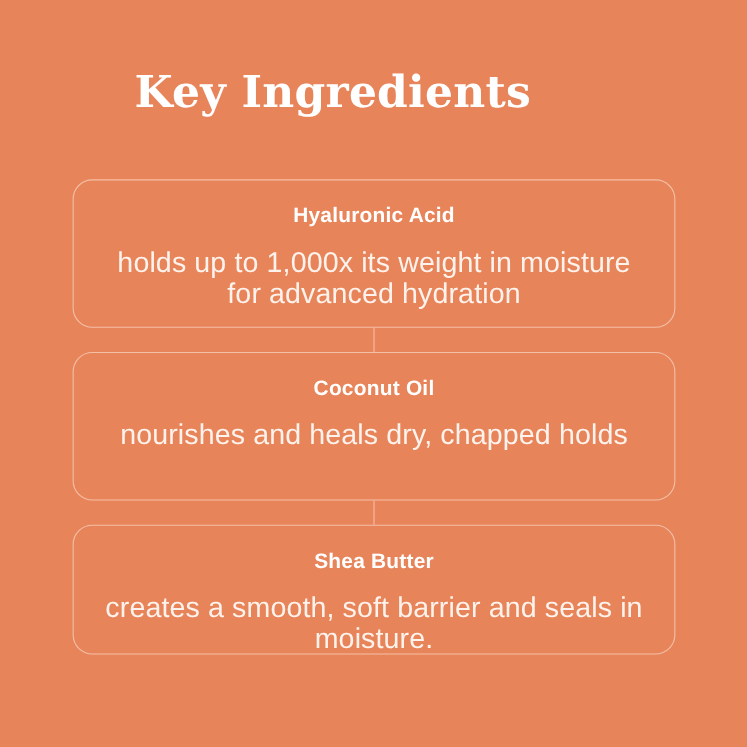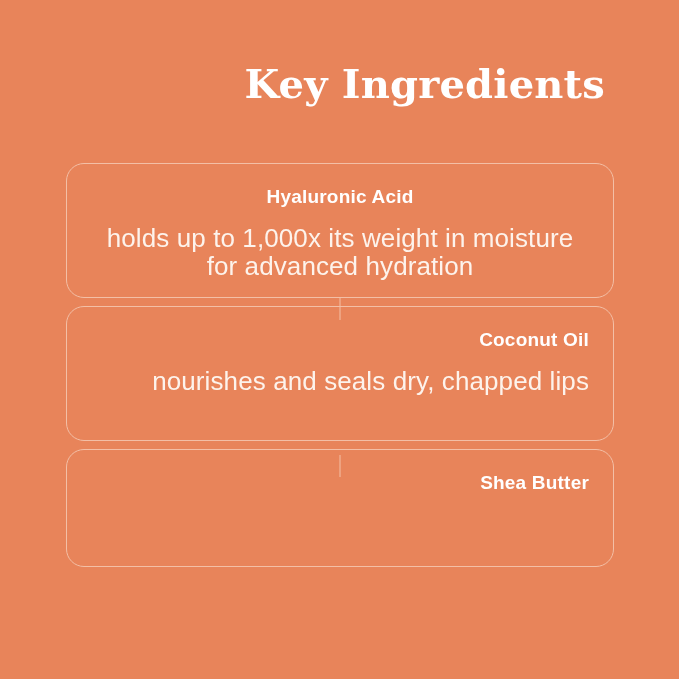--- a/index.html
+++ b/index.html
@@ -18,21 +18,21 @@
     width: 679px;
     height: 679px;
     background: #E8845A;
     box-sizing: border-box;
   }
   .title {
     position: absolute;
     top: 60px;
     left: 0;
     width: 605px;
-    text-align: right;
+    text-align: center;
     font-family: "DejaVu Serif", serif;
     font-weight: 700;
     font-size: 40px;
     letter-spacing: 0.2px;
     color: #FFFFFF;
   }
   .cards {
     position: absolute;
     top: 163px;
     left: 66px;
@@ -41,22 +41,21 @@
   .card {
     position: relative;
     box-sizing: border-box;
     border: 1px solid #F3BFA6;
     border-radius: 18px;
     background: transparent;
     padding: 22px 24px 23px 24px;
     text-align: center;
   }
   .card + .card {
-    margin-top: 8px;
-    text-align: right;
+    margin-top: 22px;
   }
   .card-title {
     font-family: "Liberation Sans", sans-serif;
     font-weight: 700;
     font-size: 19px;
     color: #FFFFFF;
     letter-spacing: 0.2px;
     margin-bottom: 16px;
   }
   .card-desc {
@@ -94,21 +93,22 @@
     <div class="connector conn-1"></div>
     <div class="connector conn-2"></div>
 
     <div class="card card-1">
       <div class="card-title">Hyaluronic Acid</div>
       <div class="card-desc">holds up to 1,000x its weight in moisture for advanced hydration</div>
     </div>
 
     <div class="card card-2">
       <div class="card-title">Coconut Oil</div>
-      <div class="card-desc">nourishes and seals dry, chapped lips</div>
+      <div class="card-desc">nourishes and heals dry, chapped holds</div>
     </div>
 
     <div class="card card-3">
       <div class="card-title">Shea Butter</div>
+      <div class="card-desc">creates a smooth, soft barrier and seals in moisture.</div>
     </div>
 
   </div>
 </div>
 
 </body></html>

